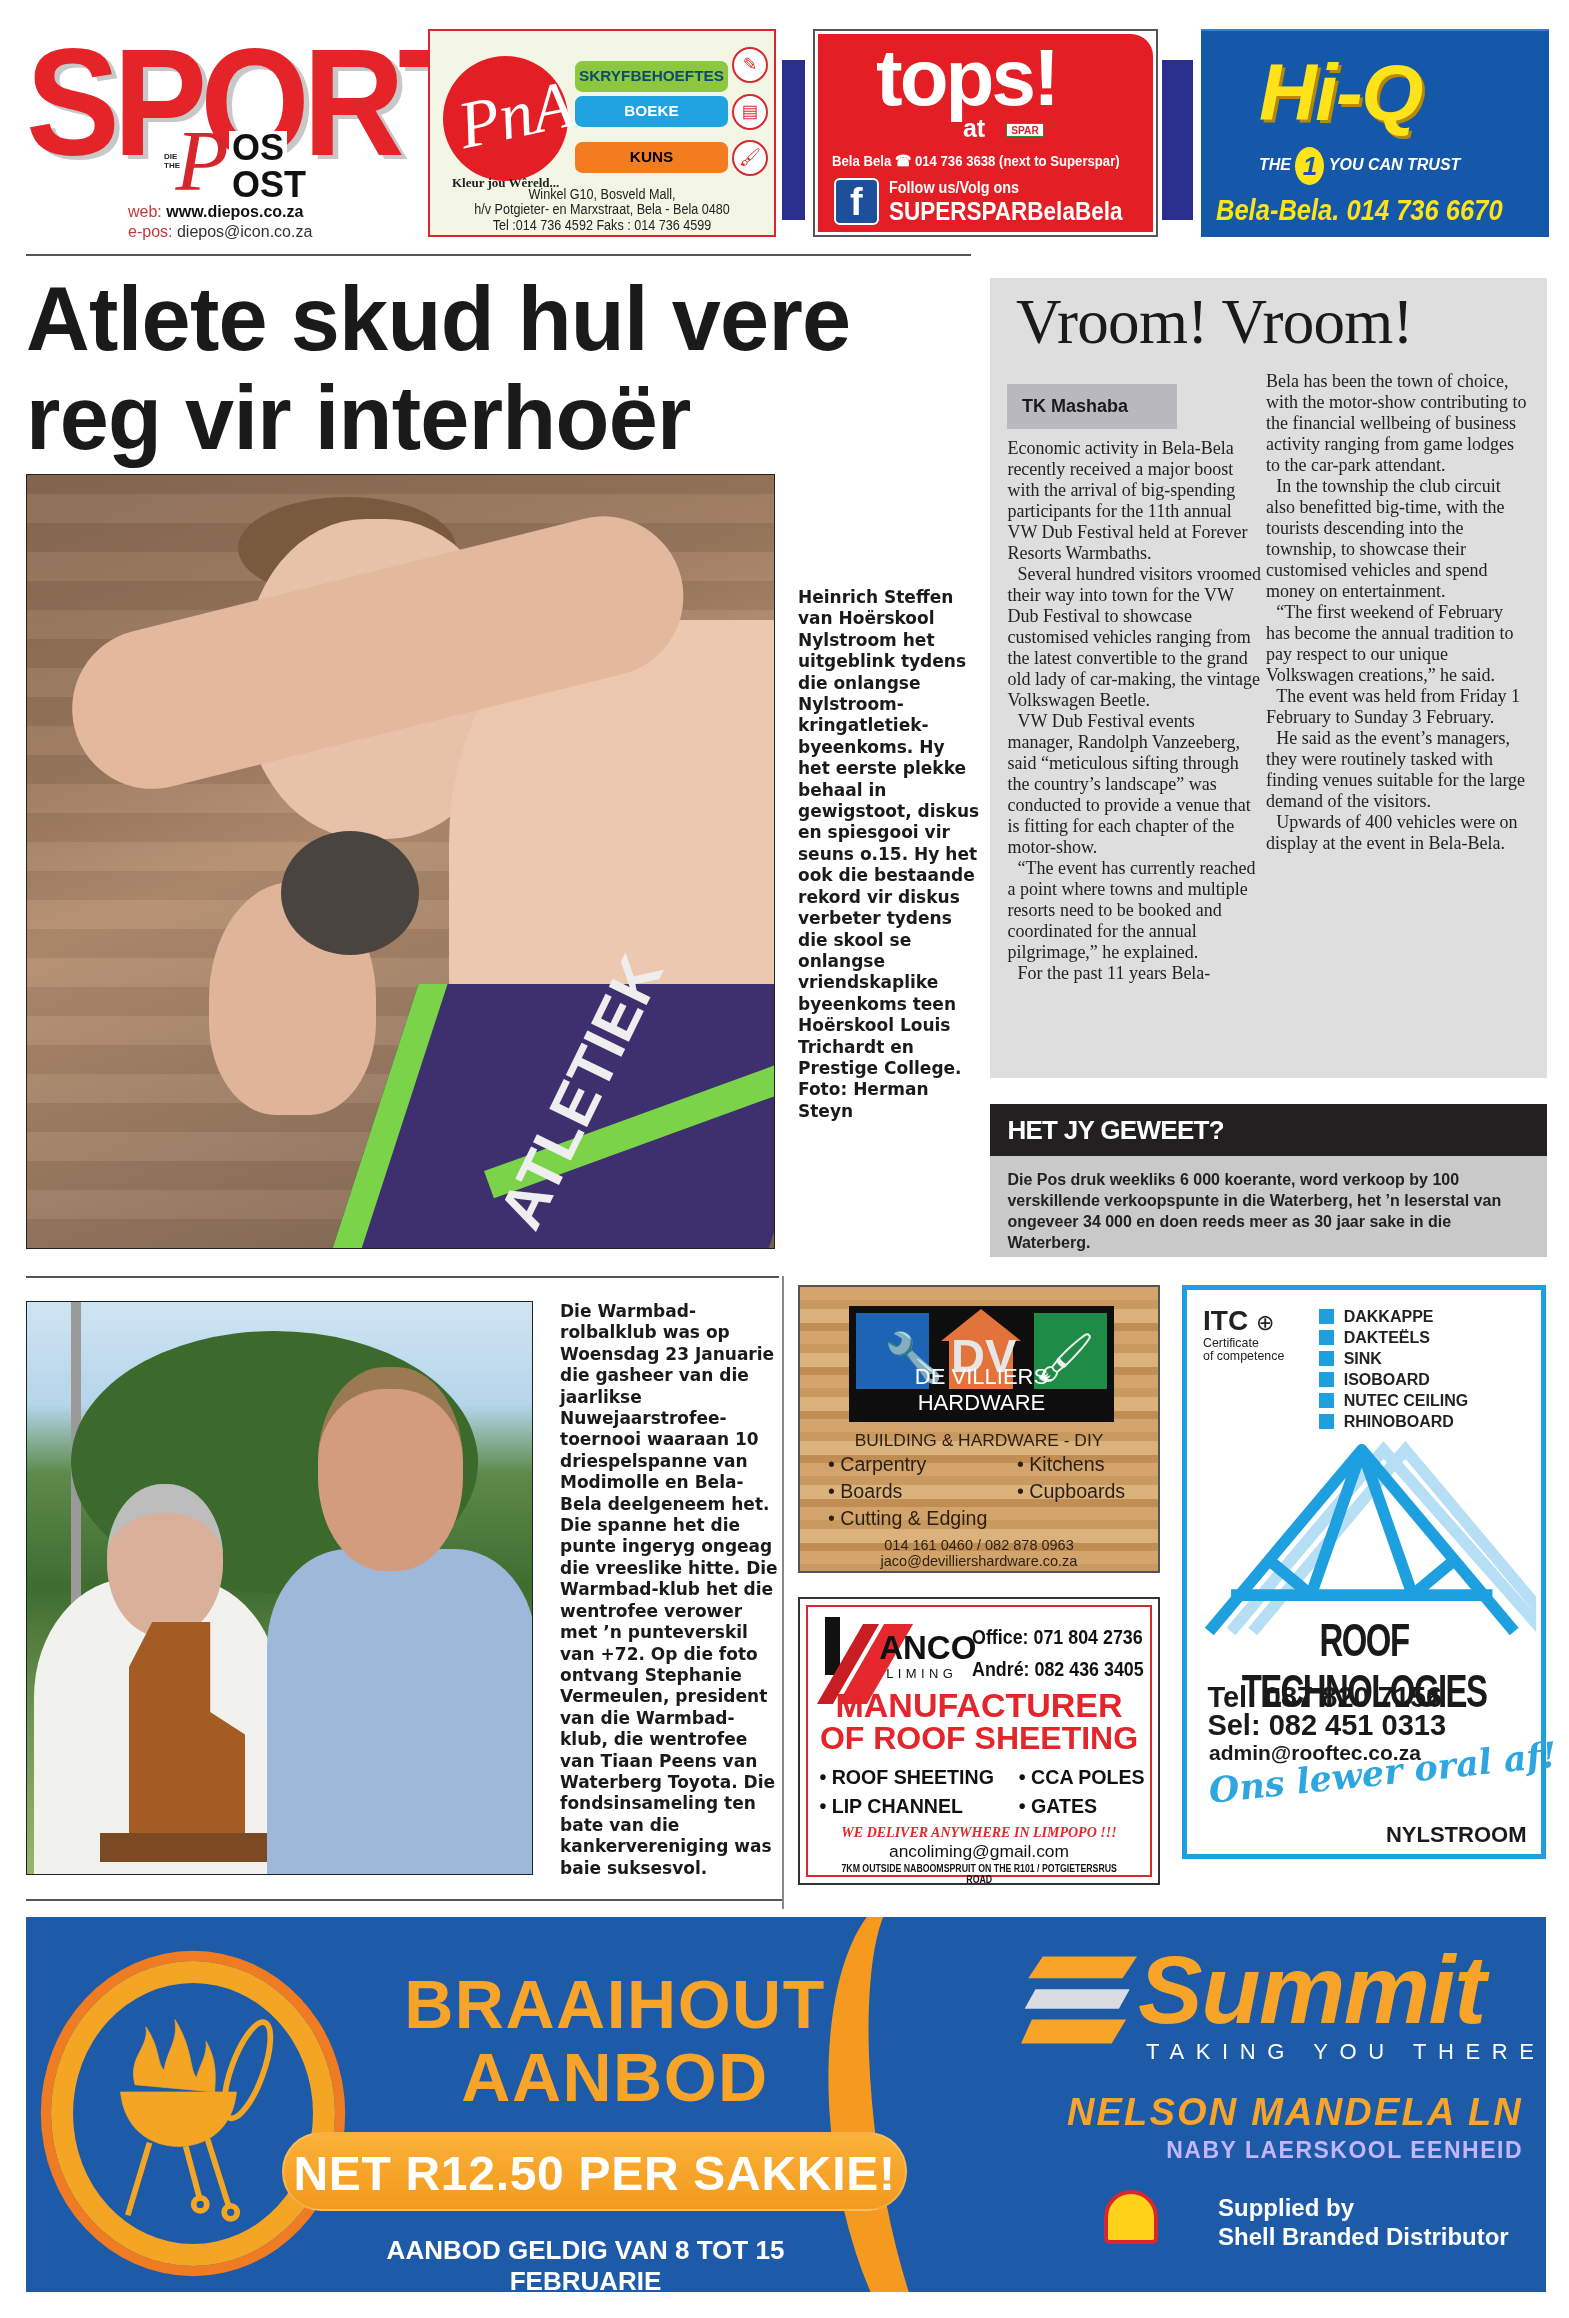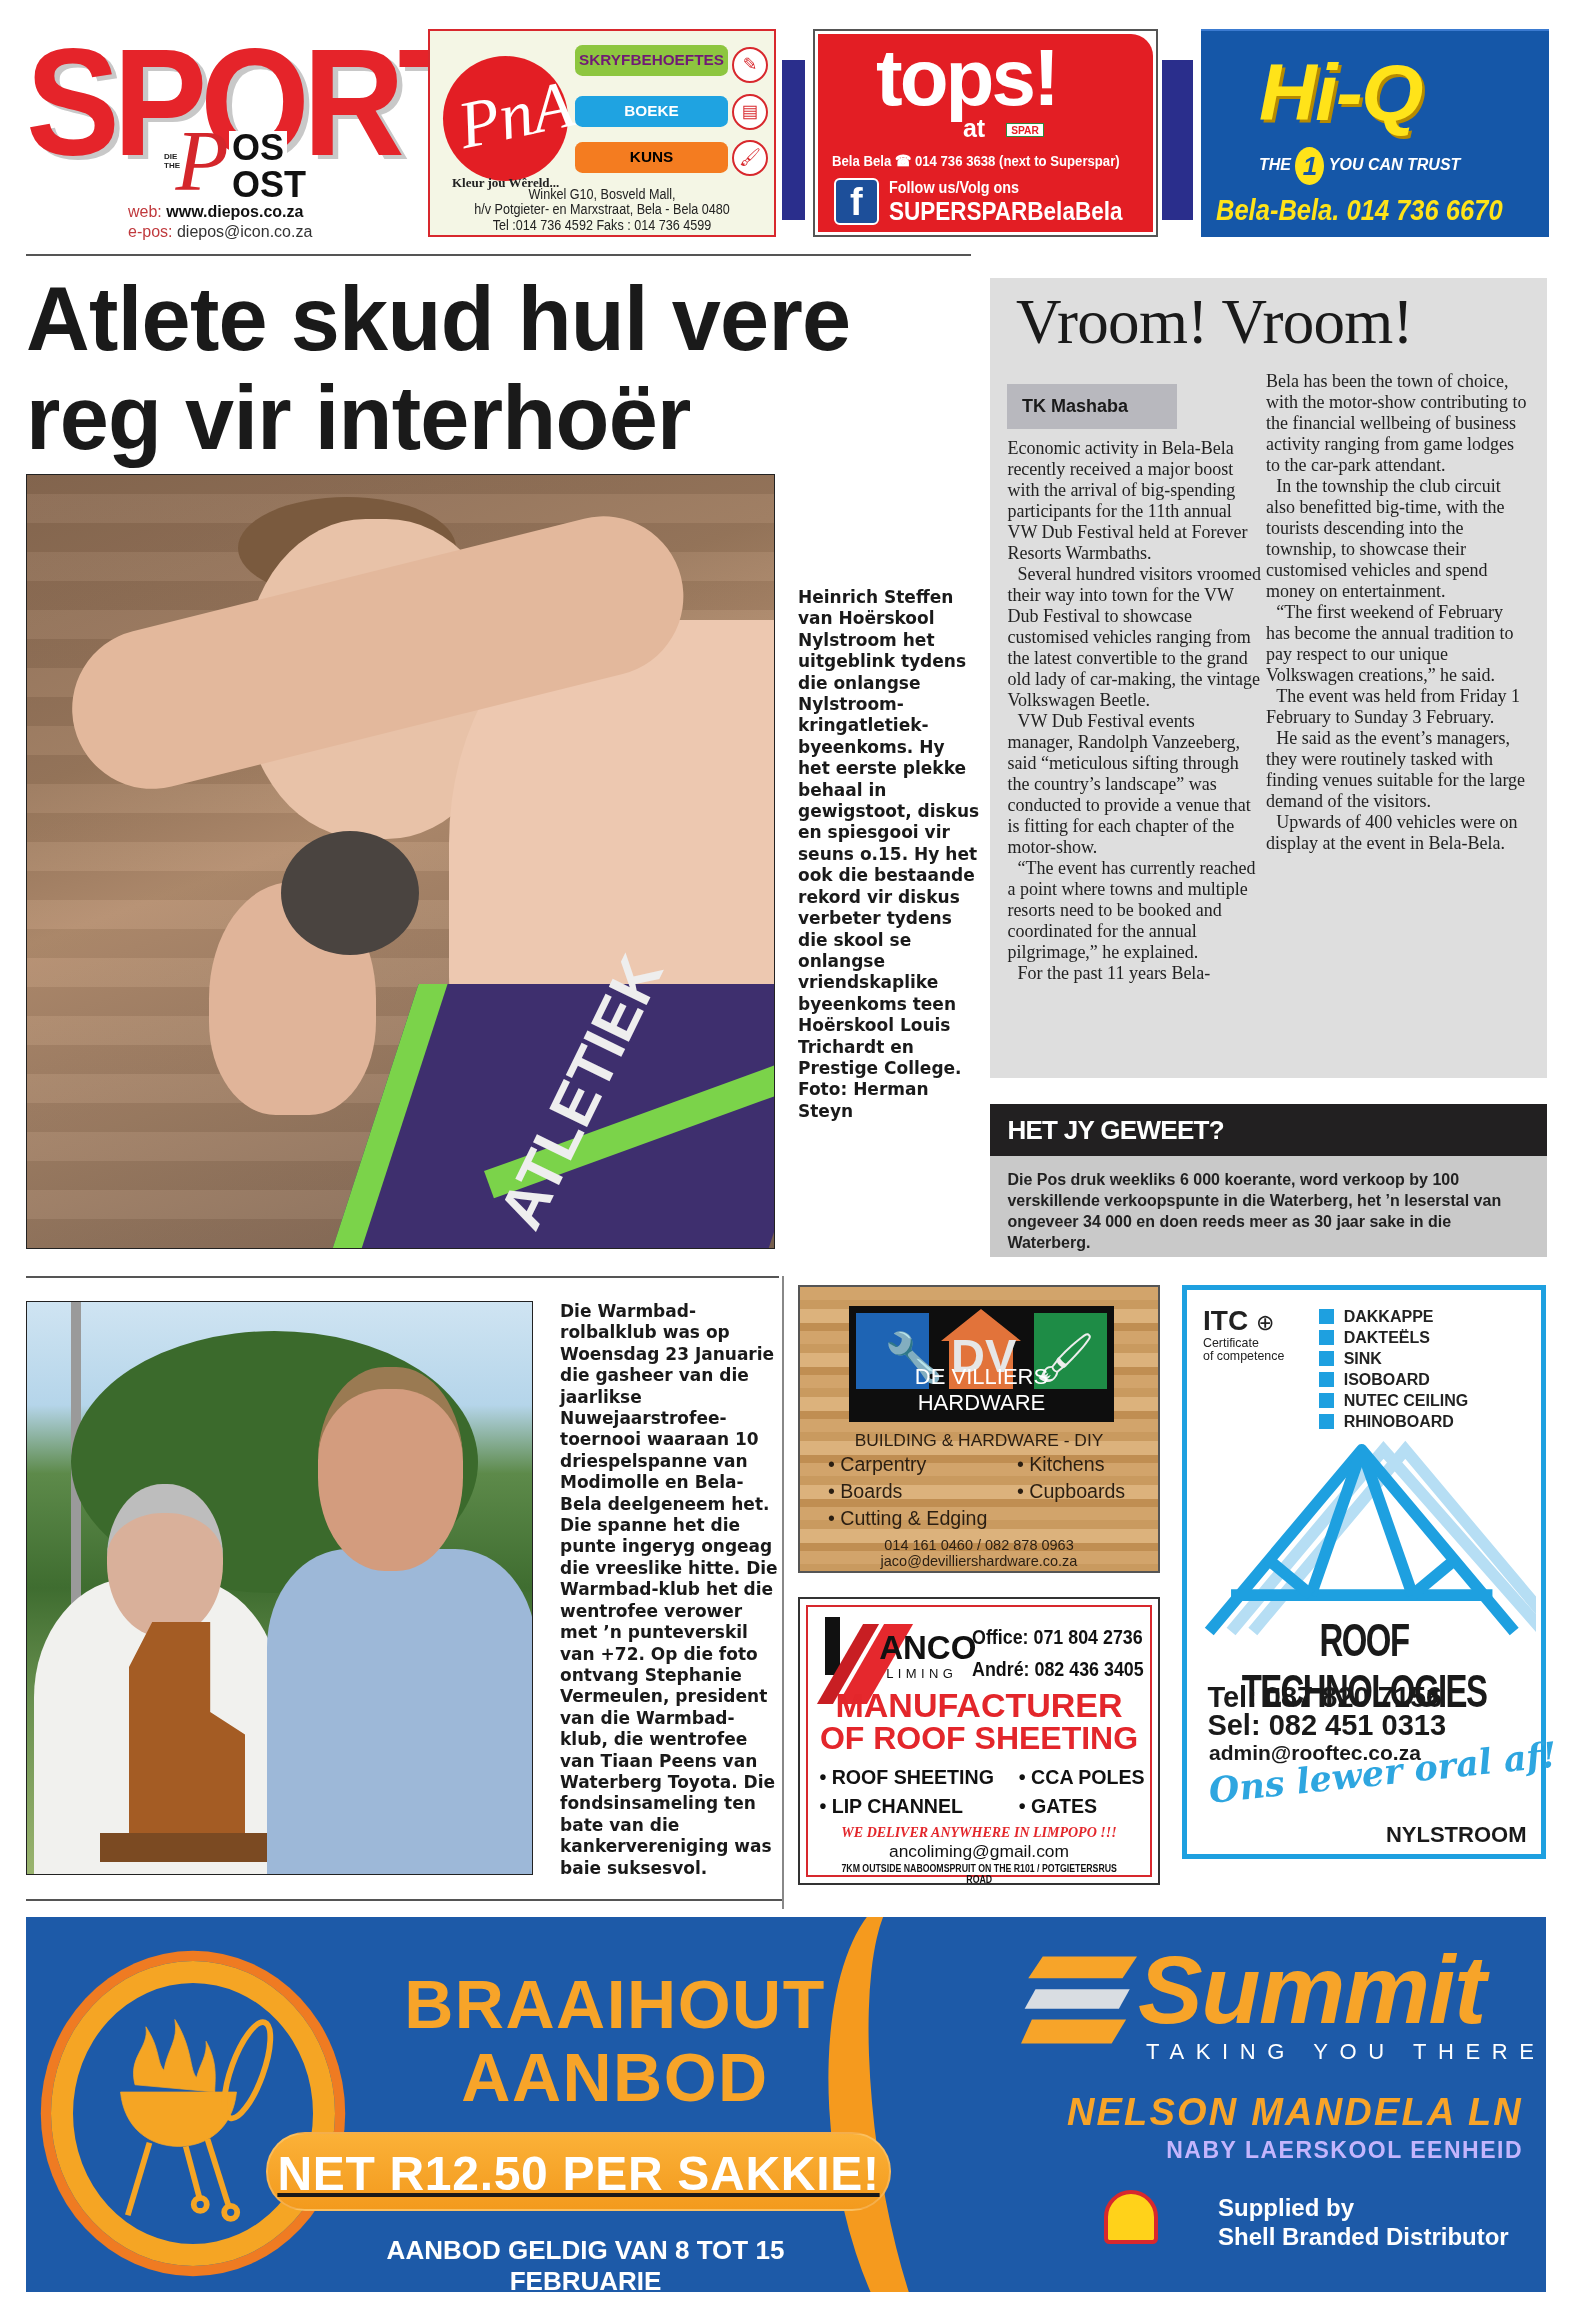--- a/index.html
+++ b/index.html
@@ -19,21 +19,21 @@
   .mast-contact .lbl { color: #c0393d; }
   .mast-contact .val { color: #111; font-weight: 700; }
   .mast-contact .val2 { color: #333; }
 
   
   .pna { left: 428px; top: 29px; width: 348px; height: 208px; background: #f4f6e5; border: 2.9px solid #d8282d; }
   .pna-logo { position: absolute; left: 13px; top: 25px; width: 125px; height: 125px; border-radius: 50%; background: #e31e24; }
   .pna-logo span { position: absolute; left: 14.5px; top: 20.4px; font-family: "Liberation Serif", serif; font-style: italic; font-size: 67px; color: #fff; transform: rotate(-12deg); }
   .pna-slogan { position: absolute; left: 22px; top: 144px; font-family: "Liberation Serif", serif; font-weight: 700; font-size: 13px; color: #222; }
   .pna-pill { position: absolute; left: 145px; width: 153px; height: 30.5px; border-radius: 7.3px; font-weight: 700; font-size: 15.3px; line-height: 30.5px; text-align: center; }
-  .pna-pill.p1 { top: 14px; background: #8dc63f; color: #701a75; }
+  .pna-pill.p1 { top: 30px; background: #8dc63f; color: #0c4a6e; }
   .pna-pill.p2 { top: 65px; background: #1fa3e1; color: #fff; }
   .pna-pill.p3 { top: 111px; background: #f47c20; color: #000000; }
   .pna-ico { position: absolute; left: 302px; width: 36px; height: 36px; border-radius: 50%; border: 2.9px solid #d8282d; background: #fff; color: #d8282d; font-size: 17.4px; line-height: 30.5px; text-align: center; }
   .pna-addr { position: absolute; left: 0; width: 100%; top: 156px; font-size: 14px; line-height: 15.3px; text-align: center; color: #222; transform: scaleX(0.9); }
 
   
   .bluebar { background: #2a2e8c; }
 
   
   .tops { left: 813px; top: 29px; width: 345px; height: 208px; border: 2.2px solid #555; background: #fff; }
@@ -155,21 +155,21 @@
   .roof-contact { position: absolute; left: 20.4px; top: 393px; font-weight: 700; font-size: 29px; line-height: 28px; color: #1a1a1a; }
   .roof-email { position: absolute; left: 22px; top: 451px; font-size: 21px; font-weight: 700; color: #1a1a1a; }
   .roof-slogan { position: absolute; left: 22px; top: 480px; font-family: "DejaVu Serif", serif; font-style: italic; font-weight: 700; font-size: 35px; color: #2ea6e0; transform: rotate(-6deg); transform-origin: left; white-space: nowrap; }
   .roof-town { position: absolute; right: 14.5px; top: 532px; font-weight: 900; font-size: 22px; color: #1a1a1a; }
 
   
   .banner { left: 26px; top: 1917px; width: 1520px; height: 375px; background: #1d5aa8; overflow: hidden; }
   .banner-ring { position: absolute; left: 25px; top: 44px; width: 284px; height: 305px; border-radius: 50%; border: 22px solid #f5a524; box-shadow: 0 0 0 10.2px #ef7b22; }
   .banner-grill { position: absolute; left: 80px; top: 102px; width: 174px; height: 204px; }
   .banner-title { position: absolute; left: 342px; top: 51px; width: 494px; text-align: center; font-weight: 900; font-size: 68px; line-height: 73px; color: #f7a429; letter-spacing: 1.5px; }
-  .banner-pill { position: absolute; left: 240px; top: 215px; width: 625px; height: 79px; border-radius: 39px; background: linear-gradient(#fbb138, #f39a1d); border: 2.9px solid #fff3; text-decoration: underline; }
+  .banner-pill { position: absolute; left: 256px; top: 215px; width: 625px; height: 79px; border-radius: 39px; background: linear-gradient(#fbb138, #f39a1d); border: 2.9px solid #fff3; }
   .banner-pill span { display: block; text-align: center; font-weight: 900; font-size: 48px; line-height: 79px; color: #fff; letter-spacing: 0.7px; }
   .banner-valid { position: absolute; left: 305px; top: 318px; width: 509px; text-align: center; font-weight: 700; font-size: 26px; color: #fff; }
   .banner-swoosh { position: absolute; left: 807px; top: -29px; width: 218px; height: 509px; border-radius: 50%; border-left: 44px solid #f59a1e; transform: rotate(-8deg); }
   .summit-logo { position: absolute; left: 995px; top: 32px; width: 116px; height: 102px; }
   .summit-name { position: absolute; left: 1112px; top: 22px; font-weight: 900; font-style: italic; font-size: 97px; line-height: 102px; color: #f7a429; letter-spacing: -1.5px; }
   .summit-tag { position: absolute; left: 1120px; top: 122px; font-size: 22px; color: #fff; letter-spacing: 11.6px; }
   .summit-addr1 { position: absolute; left: 1032px; top: 174px; width: 465px; text-align: right; font-weight: 900; font-size: 38px; color: #f7a429; letter-spacing: 2.2px; font-style: italic; }
   .summit-addr2 { position: absolute; left: 1032px; top: 220px; width: 465px; text-align: right; font-weight: 900; font-size: 23px; color: #c4b5fd; letter-spacing: 1.5px; }
   .shell { position: absolute; left: 1078px; top: 273px; width: 54px; height: 54px; border-radius: 50% 50% 10% 10%; background: #ffd21a; border: 4.4px solid #d8282d; }
   .shell-text { position: absolute; left: 1192px; top: 276px; font-weight: 700; font-size: 24px; line-height: 29px; color: #fff; }

